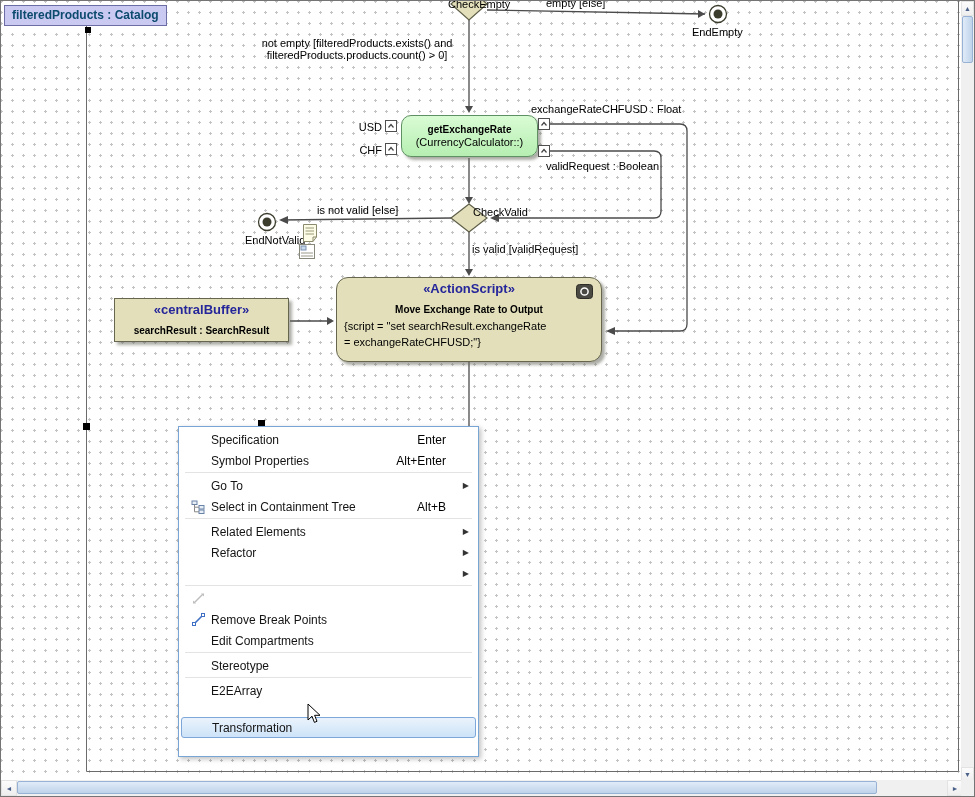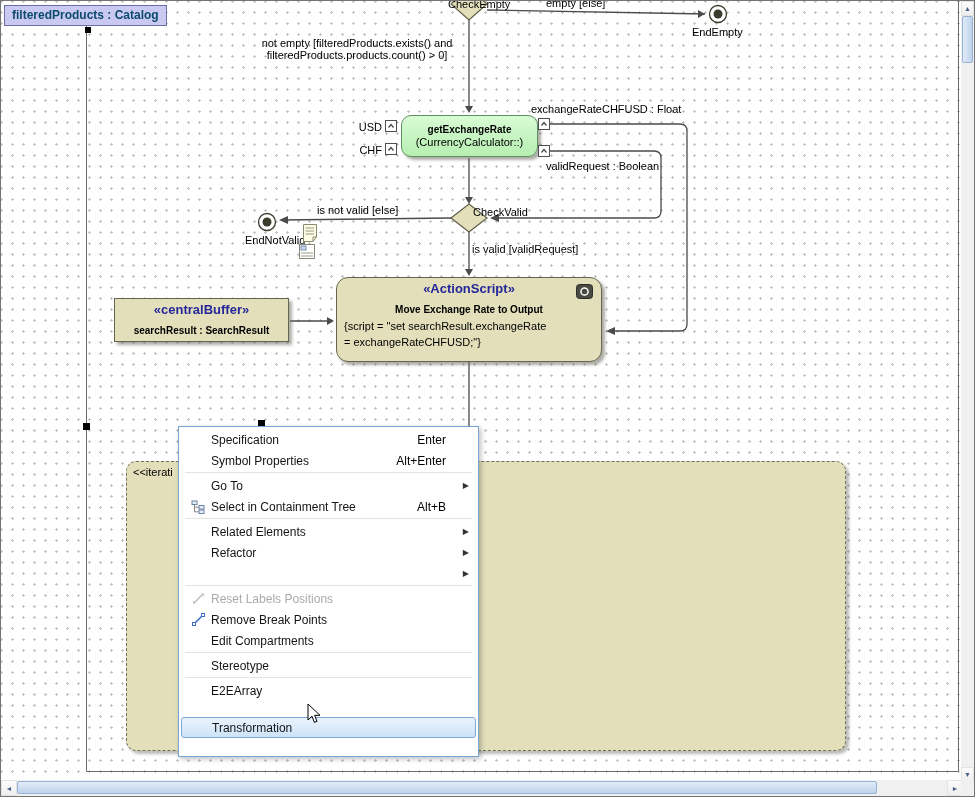--- a/index.html
+++ b/index.html
@@ -77,23 +77,20 @@
 
   .cursor { position:absolute; left:306px; top:702px; z-index:40; }
 </style>
 </head>
 <body>
 
 <div class="screen">
 
   <div class="canvas">
 
-    <div class="region" style="left:125px; top:460px; width:720px; height:290px">
-      <div class="region-label">&lt;&lt;iterati</div>
-    </div>
 
     <svg class="edges" width="962" height="781" viewBox="0 0 962 781">
 
       <path d="M85.5,22 L85.5,770.5 L957.5,770.5 L957.5,0" fill="none" stroke="#6b6b6b" stroke-width="1"></path>
 
       <g stroke="#4b4b4b" stroke-width="1.3" fill="none">
         <path d="M486,9 L704,13"></path>
         <path d="M468,19 L468,109"></path>
         <path d="M468,157 L468,200"></path>
         <path d="M549,123 H679 Q686,123 686,130 V323 Q686,330 679,330 H608"></path>
@@ -252,21 +249,20 @@
     </div>
     <div class="sep"></div>
     <div class="mi dis">
       <span class="mi-icon">
         <svg width="13" height="13" viewBox="0 0 13 13">
           <line x1="2.5" y1="10.5" x2="10.5" y2="2.5" stroke="#bdbdbd" stroke-width="1.4"></line>
           <polygon points="9,1.5 12,1.5 12,4.5" fill="#bdbdbd"></polygon>
           <polygon points="1,8.5 1,11.5 4,11.5" fill="#bdbdbd"></polygon>
         </svg>
       </span>
-      <span class="mi-label">Reset Labels Positions</span>
     </div>
     <div class="mi">
       <span class="mi-icon">
         <svg width="13" height="13" viewBox="0 0 13 13">
           <line x1="2" y1="11" x2="11" y2="2" stroke="#3f6fc4" stroke-width="1.6"></line>
           <rect x="0.5" y="9.5" width="3" height="3" fill="#ffffff" stroke="#3f6fc4"></rect>
           <rect x="9.5" y="0.5" width="3" height="3" fill="#ffffff" stroke="#3f6fc4"></rect>
         </svg>
       </span>
       <span class="mi-label">Remove Break Points</span>

